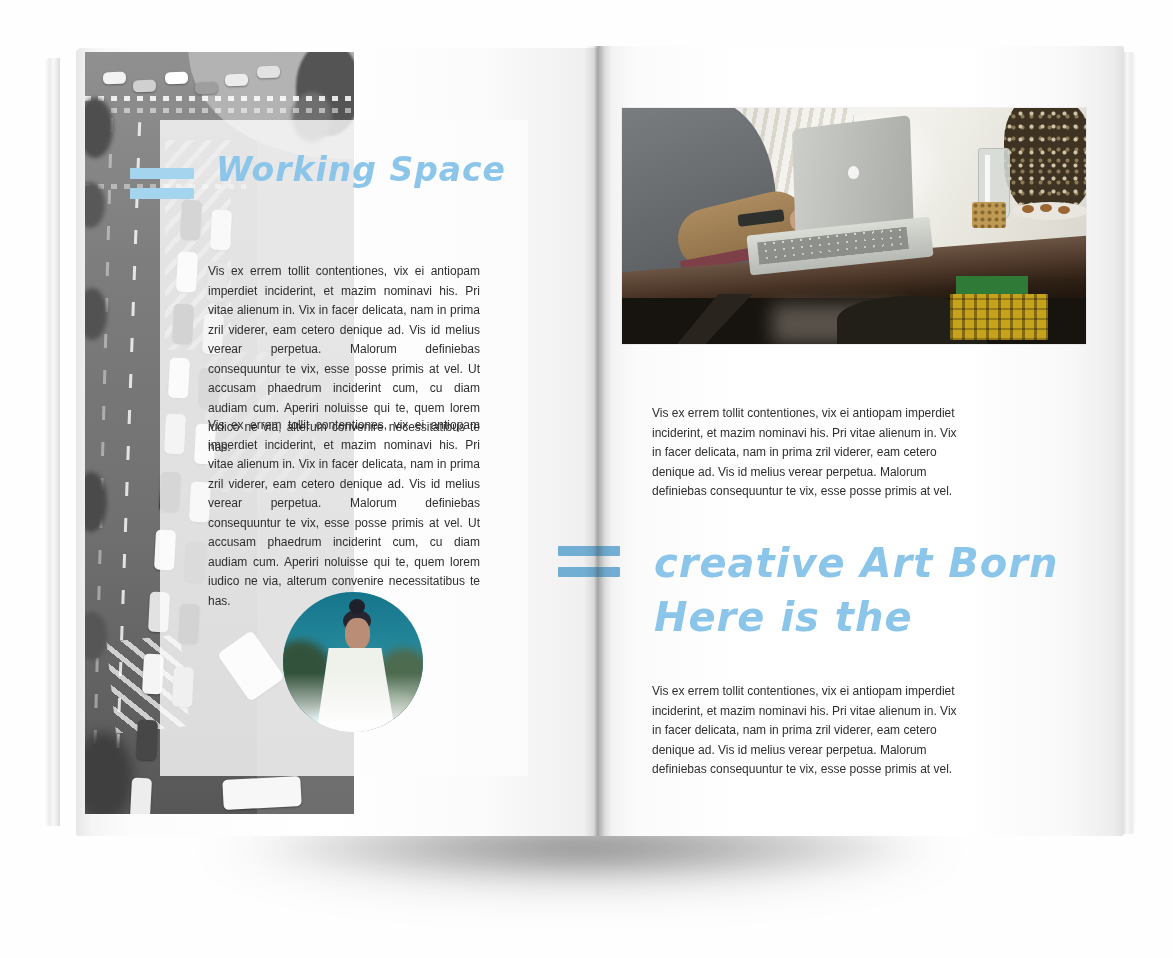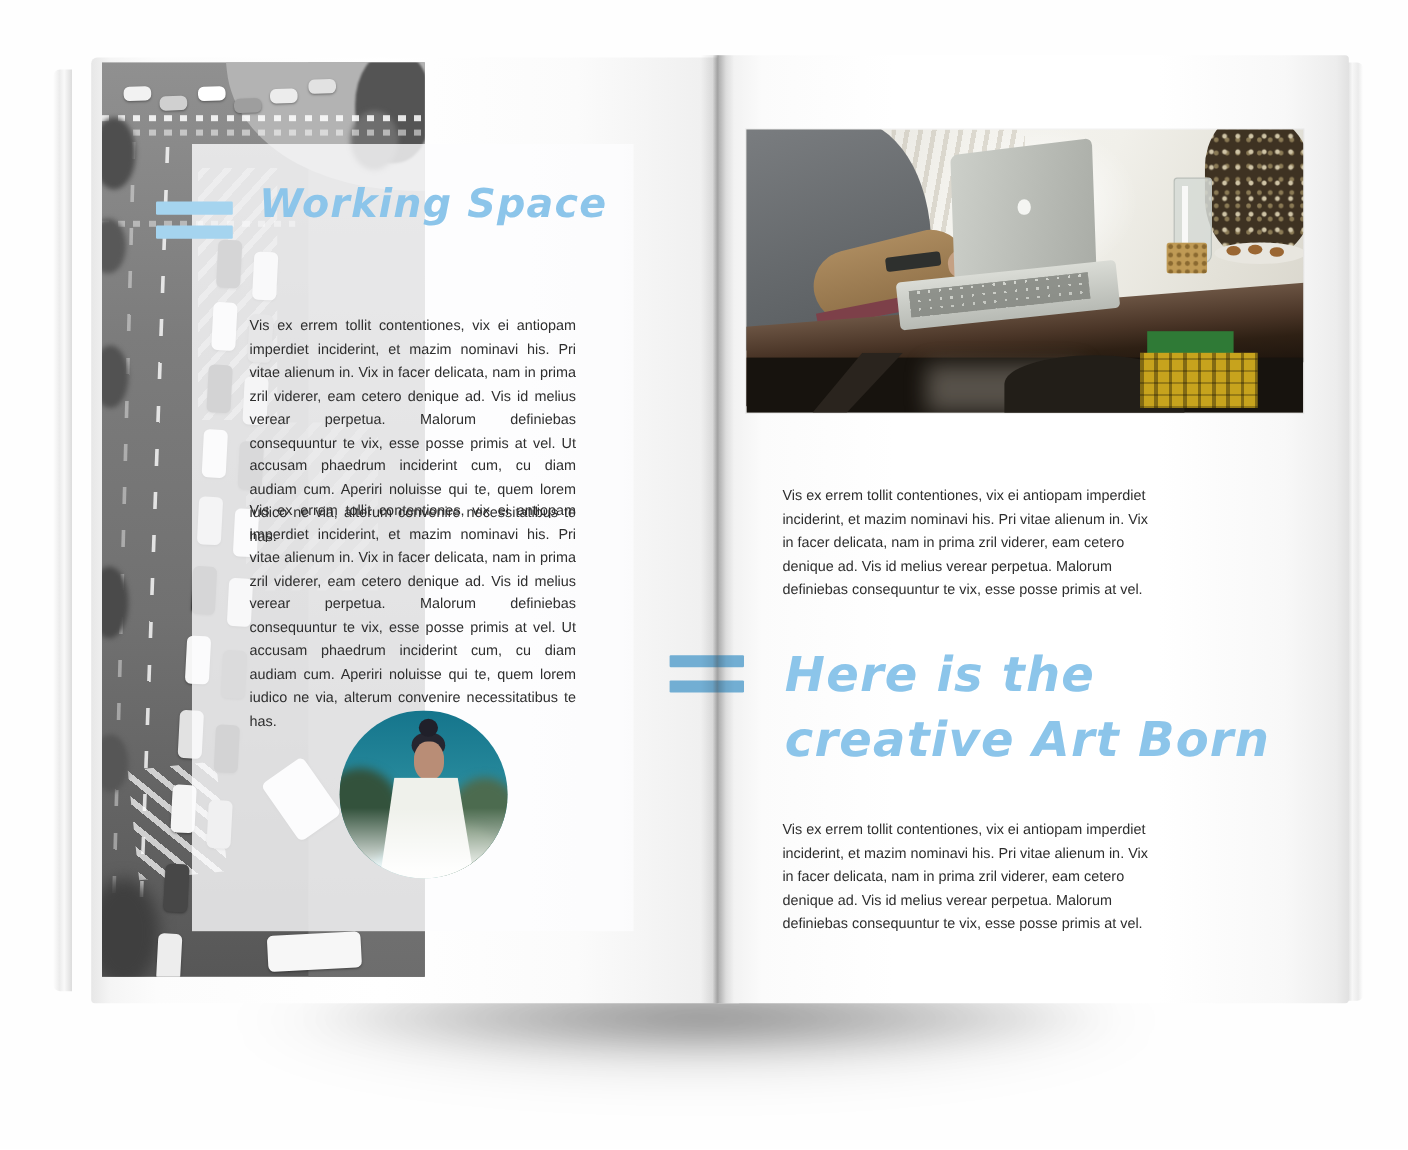--- a/index.html
+++ b/index.html
@@ -244,21 +244,21 @@
       <i class="w-crate-green"></i>
       <i class="w-crate"></i>
     </div>
 
     <div class="abs body-text rp-para" style="top:358px;">Vis ex errem tollit contentiones, vix ei antiopam imperdiet inciderint, et mazim nominavi his. Pri vitae alienum in. Vix in facer delicata, nam in prima zril viderer, eam cetero denique ad. Vis id melius verear perpetua. Malorum definiebas consequuntur te vix, esse posse primis at vel.</div>
 
     <div class="abs eq-bar" style="left:-40px;top:500px;width:62px;height:10px;background:#72aed3;"></div>
     <div class="abs eq-bar" style="left:-40px;top:521px;width:62px;height:10px;background:#72aed3;"></div>
 
     <div class="abs heading-script heading-big">
+      <div>creative Art Born</div>
       <div>Here is the</div>
-      <div>creative Art Born</div>
     </div>
 
     <div class="abs body-text rp-para" style="top:636px;">Vis ex errem tollit contentiones, vix ei antiopam imperdiet inciderint, et mazim nominavi his. Pri vitae alienum in. Vix in facer delicata, nam in prima zril viderer, eam cetero denique ad. Vis id melius verear perpetua. Malorum definiebas consequuntur te vix, esse posse primis at vel.</div>
   </div>
 
   <div class="abs spine"></div>
 </div>
 
 </body></html>

